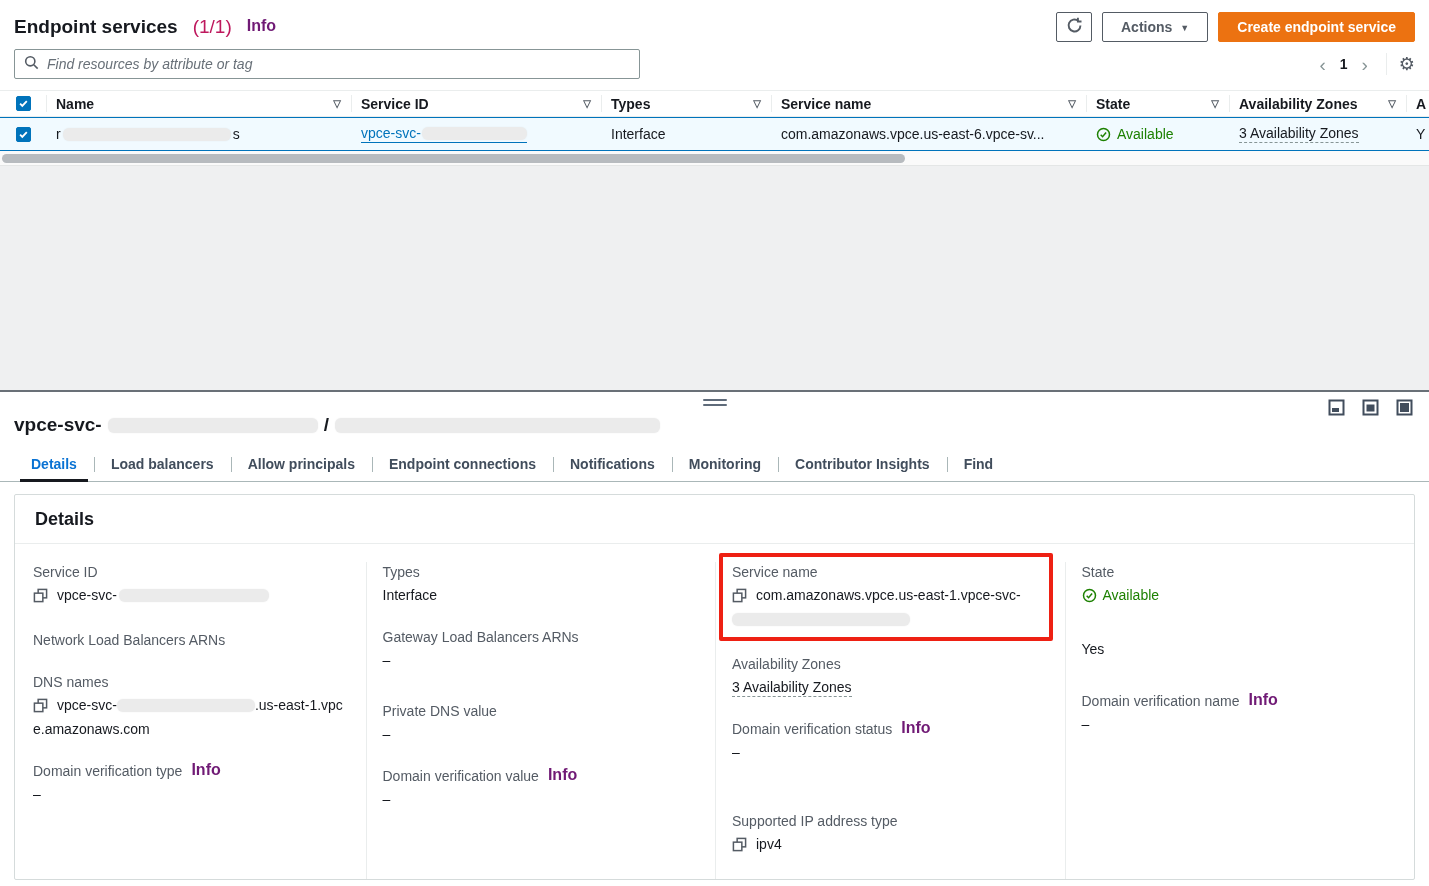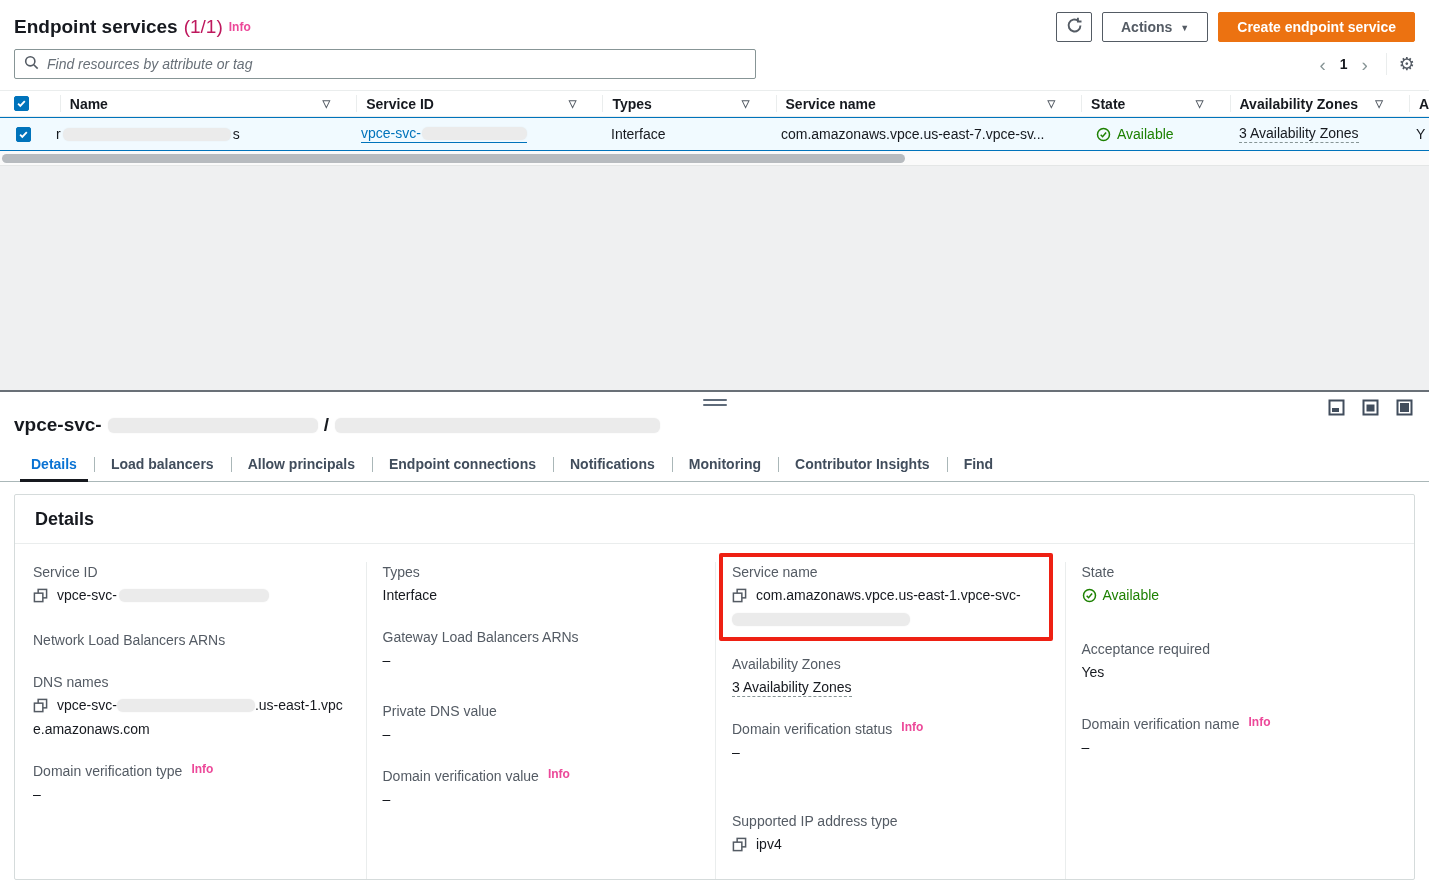--- a/index.html
+++ b/index.html
@@ -6,47 +6,47 @@
   html,body { width:1429px; height:886px; }
   body {
     font-family:"Liberation Sans", sans-serif;
     background:#ffffff; color:#16191f; overflow:hidden;
   }
   .app { width:1429px; height:886px; display:flex; flex-direction:column; }
 
   
   .top-section { padding:10px 14px 0 14px; background:#fff; }
   .title-row { display:flex; align-items:center; justify-content:space-between; height:34px; }
-  .title-left { display:flex; align-items:baseline; gap:6px; }
+  .title-left { display:flex; align-items:baseline; gap:15px; }
   .page-title { font-size:19px; font-weight:bold; color:#16191f; }
   .page-count { font-size:19px; font-weight:normal; color:#be185d; }
-  .info-link { font-size:12px; font-weight:bold; color:#ec4899; cursor:pointer; position:relative; top:-2px; }
+  .info-link { font-size:16px; font-weight:bold; color:#701a75; cursor:pointer; position:relative; top:-2px; }
   .title-actions { display:flex; align-items:center; gap:10px; }
   .btn { height:30px; border:1px solid #545b64; border-radius:2px; background:#fff;
          font-family:inherit; font-size:14px; font-weight:bold; color:#545b64;
          display:inline-flex; align-items:center; justify-content:center; gap:8px; padding:0 18px; cursor:pointer; }
   .btn-icon { width:36px; padding:0; }
   .btn-primary { background:#ec7211; border-color:#ec7211; color:#fff; }
   .caret { font-size:9px; line-height:1; position:relative; top:1px; }
 
   
   .toolbar-row { display:flex; align-items:center; justify-content:space-between; margin-top:4px; height:32px; }
-  .search-box { display:flex; align-items:center; gap:8px; width:742px; height:30px;
+  .search-box { display:flex; align-items:center; gap:8px; width:626px; height:30px;
                 border:1px solid #879596; border-radius:2px; background:#fff; padding:2px 9px; }
   .search-box input { border:none; outline:none; flex:1; font-family:inherit; font-size:14px; font-style:italic; color:#16191f; background:transparent; }
   .search-box input::placeholder { color:#687078; font-style:italic; }
   .pagination { display:flex; align-items:center; gap:4px; }
   .page-chev { font-size:19px; color:#879596; padding:0 6px; cursor:pointer; line-height:1; }
   .page-num { font-size:14px; font-weight:bold; color:#16191f; padding:0 4px; }
   .pag-divider { width:1px; height:22px; background:#eaeded; margin:0 8px; }
   .gear { font-size:18px; color:#545b64; cursor:pointer; line-height:1; }
 
   
   .table-wrap { margin-top:10px; background:#fff; }
-  .thead { display:flex; align-items:stretch; height:27px; border-top:1px solid #eaeded; border-bottom:1px solid #eaeded;gap:16px; }
+  .thead { display:flex; align-items:stretch; height:27px; border-top:1px solid #eaeded; border-bottom:1px solid #eaeded; }
   .th { display:flex; align-items:center; font-weight:bold; font-size:14px; color:#16191f; padding:0 10px; position:relative; }
   .th:not(.th-check)::before { content:""; position:absolute; left:0; top:4px; bottom:4px; width:1px; background:#eaeded; }
   .sort-icon { margin-left:auto; font-size:10px; color:#545b64; padding-left:8px; cursor:pointer; }
   .th-check, .td-check { width:46px; justify-content:center; display:flex; align-items:center; }
   .w-name { width:305px; } .w-sid { width:250px; } .w-types { width:170px; }
   .w-sname { width:315px; } .w-state { width:143px; } .w-az { width:177px; } .w-last { flex:1; overflow:hidden; }
   .trow { display:flex; align-items:center; height:34px; background:#f1faff;
           border-top:1px solid #0073bb; border-bottom:1px solid #0073bb; }
   .td { padding:0 10px; font-size:14px; color:#16191f; white-space:nowrap; overflow:hidden; display:flex; align-items:center; }
   .checkbox { width:15px; height:15px; background:#0073bb; border:1px solid #0073bb; border-radius:2px;
@@ -195,21 +195,21 @@
         <span class="redact" style="width:168px; margin:0 2px;"></span>
         <span>s</span>
       </div>
       <div class="td w-sid">
         <span class="link link-underline">
           <span>vpce-svc-</span>
           <span class="redact" style="width:105px;"></span>
         </span>
       </div>
       <div class="td w-types">Interface</div>
-      <div class="td w-sname">com.amazonaws.vpce.us-east-7.vpce-sv...</div>
+      <div class="td w-sname">com.amazonaws.vpce.us-east-6.vpce-sv...</div>
       <div class="td w-state">
         <span class="status-green">
           <span>
             <svg width="15" height="15" viewBox="0 0 16 16" style="display:block">
                 <circle cx="8" cy="8" r="6.4" fill="none" stroke="#1d8102" stroke-width="1.6"></circle>
                 <path d="M5 8.3l2 2 3.8-4.4" fill="none" stroke="#1d8102" stroke-width="1.6"></path>
               </svg>
           </span>
           <span>Available</span>
         </span>
@@ -388,21 +388,20 @@
                   <svg width="15" height="15" viewBox="0 0 16 16" style="display:block">
                       <circle cx="8" cy="8" r="6.4" fill="none" stroke="#1d8102" stroke-width="1.6"></circle>
                       <path d="M5 8.3l2 2 3.8-4.4" fill="none" stroke="#1d8102" stroke-width="1.6"></path>
                     </svg>
                 </span>
                 <span>Available</span>
               </span>
             </div>
           </div>
           <div class="field" style="margin-top:30px;">
-            <div class="field-label">Acceptance required</div>
             <div class="field-value">Yes</div>
           </div>
           <div class="field" style="margin-top:31px;">
             <div class="field-label">
               <span>Domain verification name</span>
               <span class="info-link">Info</span>
             </div>
             <div class="field-value empty-val">–</div>
           </div>
         </div>

